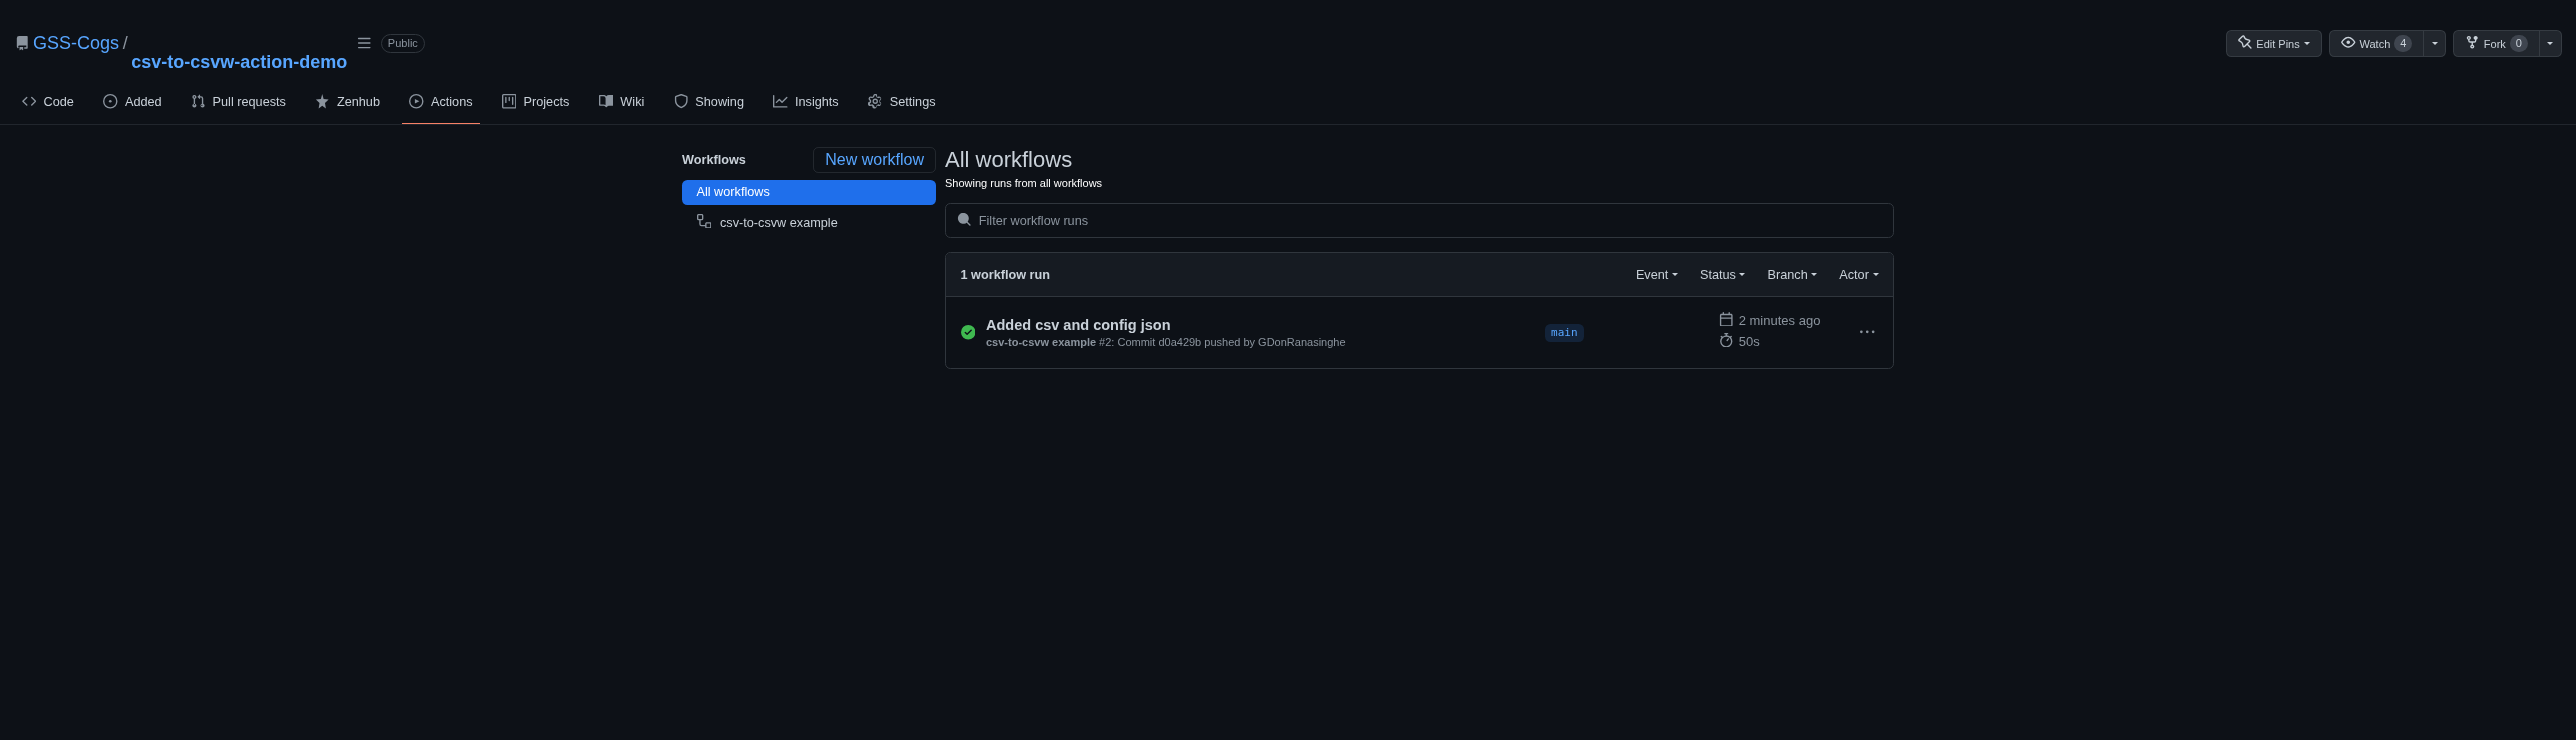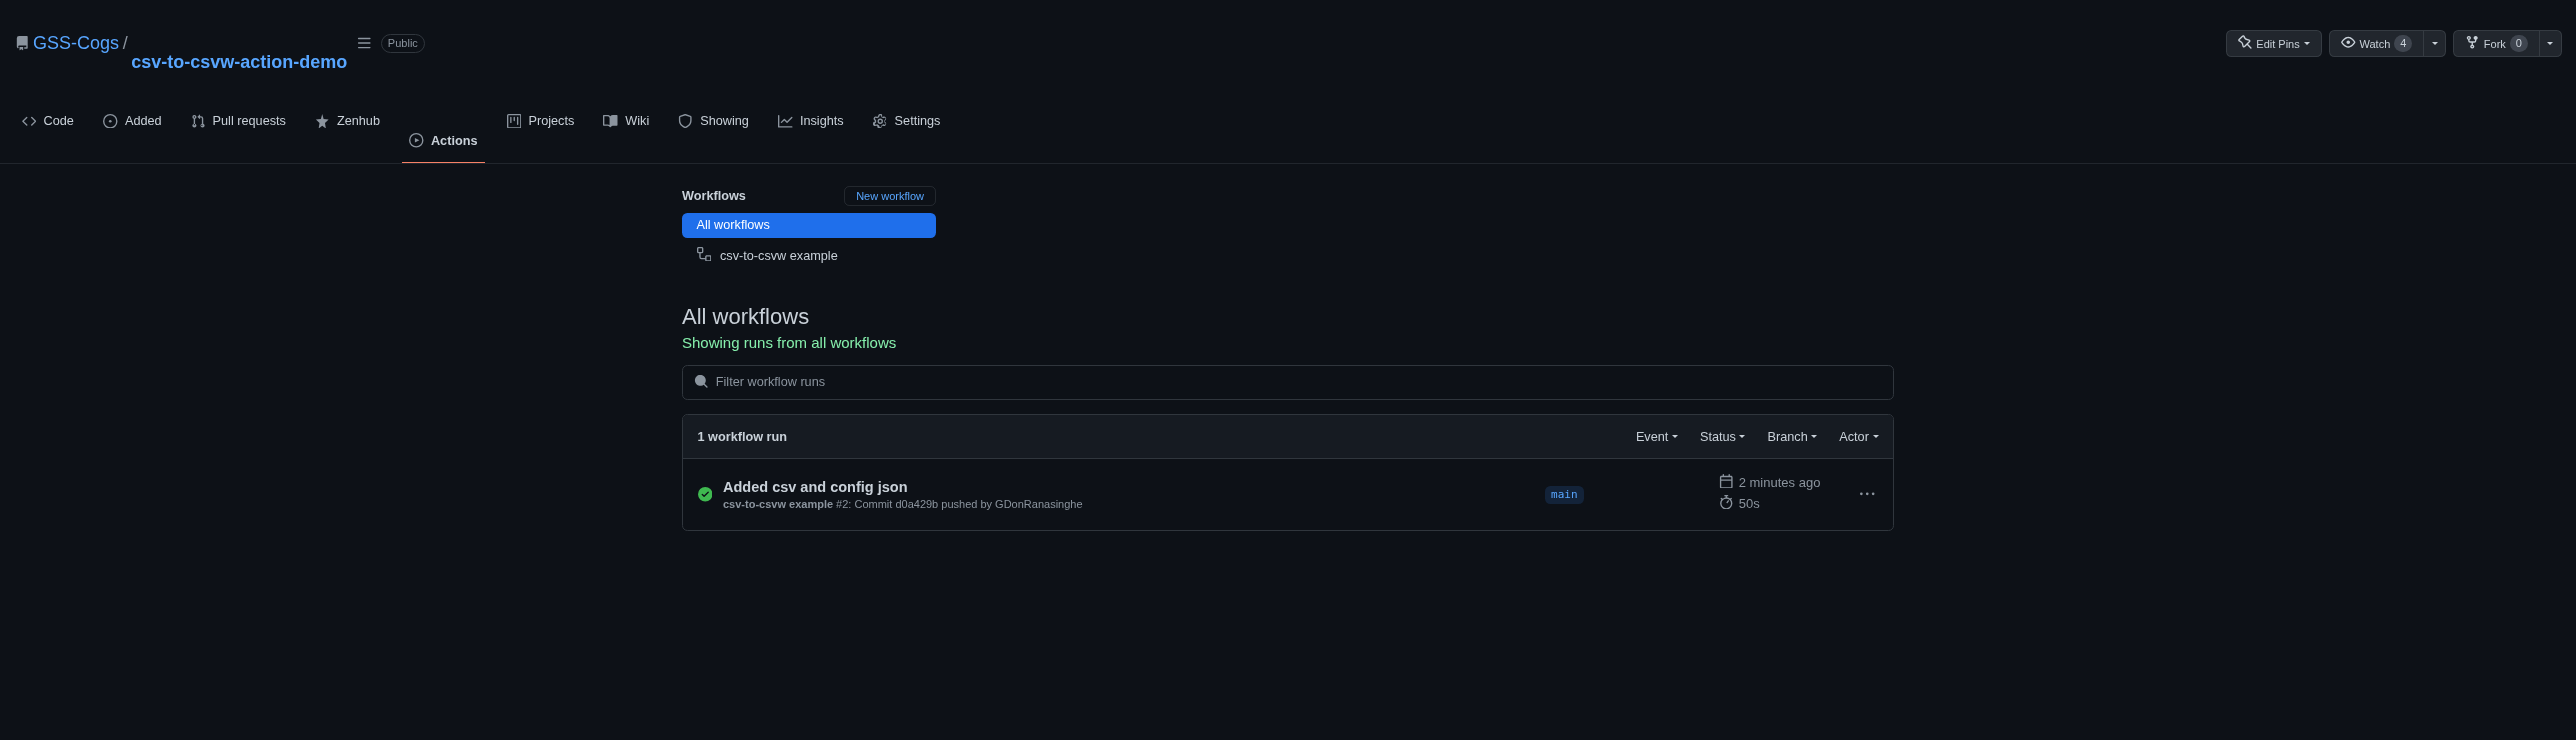--- a/index.html
+++ b/index.html
@@ -69,55 +69,55 @@
       display: flex;
       align-items: center;
       gap: 7.3px;
       padding: 7.3px 7.3px 14.5px;
       color: #c9d1d9;
       text-decoration: none;
       border-bottom: 1.8px solid transparent;
       font-size: 12.7px;
       margin-right: 7.3px;
     }
-    .tab.active { border-bottom-color: #f78166; font-weight: 700; margin-top: 39px; }
+    .tab.active { border-bottom-color: #f78166; font-weight: 400; }
     .tab svg { color: #8b949e; }
-    .main { display: flex; gap: 31px; padding: 22px 29px; max-width: 1270px; margin: 0 auto; flex-direction: column; }
+    .main { display: flex; gap: 9px; padding: 22px 29px; max-width: 1270px; margin: 0 auto; }
     .sidebar { width: 254px; flex-shrink: 0; }
     .sidebar-header {
       display: flex;
       align-items: center;
       justify-content: space-between;
       margin-bottom: 7.3px;
     }
     .sidebar-title { font-size: 12.7px; font-weight: 600; }
     .new-workflow {
       background: none;
       border: 0.9px solid rgba(240,246,252,0.1);
       border-radius: 5.4px;
       color: #58a6ff;
       padding: 2.7px 11px;
-      font-size: 11px;
+      font-size: 16px;
       cursor: pointer;
     }
     .sidebar-item {
       display: flex;
       align-items: center;
       gap: 9px;
       padding: 5.4px 14.5px;
       border-radius: 5.4px;
       color: #c9d1d9;
       cursor: pointer;
       margin-bottom: 3.6px;
     }
     .sidebar-item.selected { background: #1f6feb; color: #fff; }
     .sidebar-item svg { color: #8b949e; }
     .content { flex: 1; }
     .page-title { font-size: 22px; font-weight: 400; margin-bottom: 3.6px; }
-    .page-subtitle { color: #86efac; font-size: 15px; margin-bottom: 14.5px; }
+    .page-subtitle { color: #ffffff; font-size: 11px; margin-bottom: 14.5px; }
     .search-box {
       border: 0.9px solid #30363d;
       border-radius: 5.4px;
       display: flex;
       align-items: center;
       padding: 7.3px 11px;
       gap: 7.3px;
       margin-bottom: 14.5px;
     }
     .search-box svg { color: #8b949e; }

